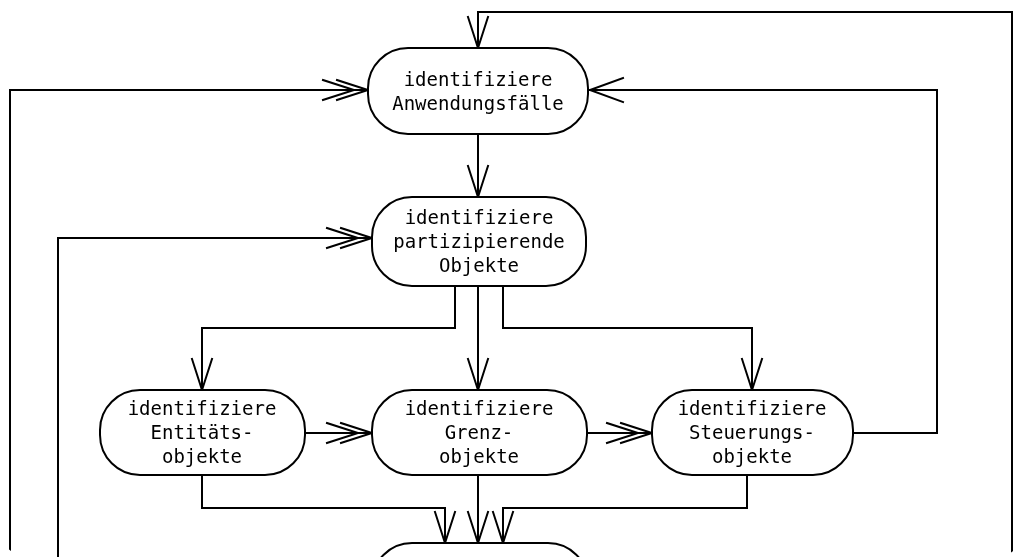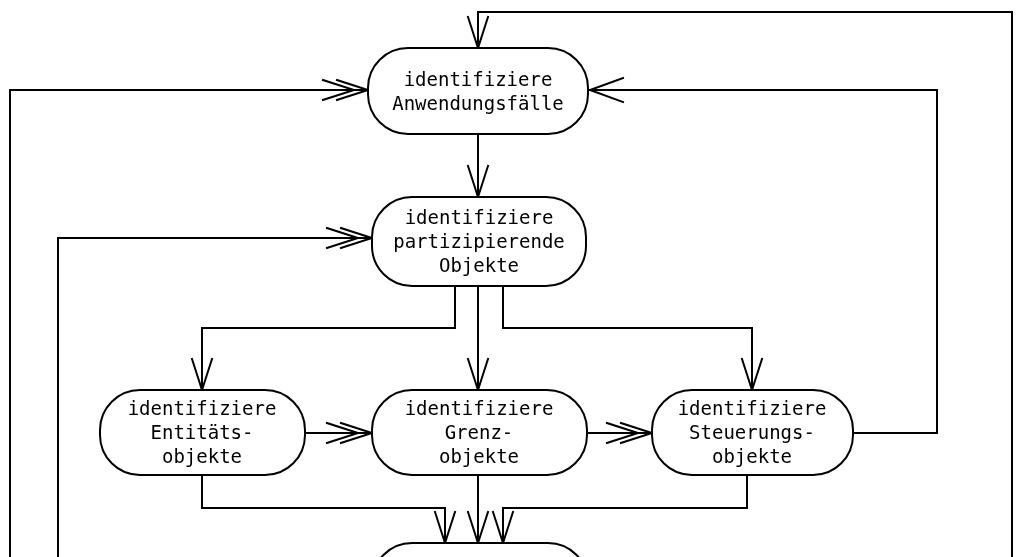--- a/index.html
+++ b/index.html
@@ -6,20 +6,21 @@
     margin: 0;
     padding: 0;
     background: #ffffff;
   }
   .stage {
     position: relative;
     width: 1024px;
     height: 557px;
     background: #ffffff;
     overflow: hidden;
+    border-radius: 28px;
   }
   svg {
     display: block;
   }
   .edge {
     fill: none;
     stroke: #000000;
     stroke-width: 2;
     stroke-linecap: square;
     stroke-linejoin: miter;

